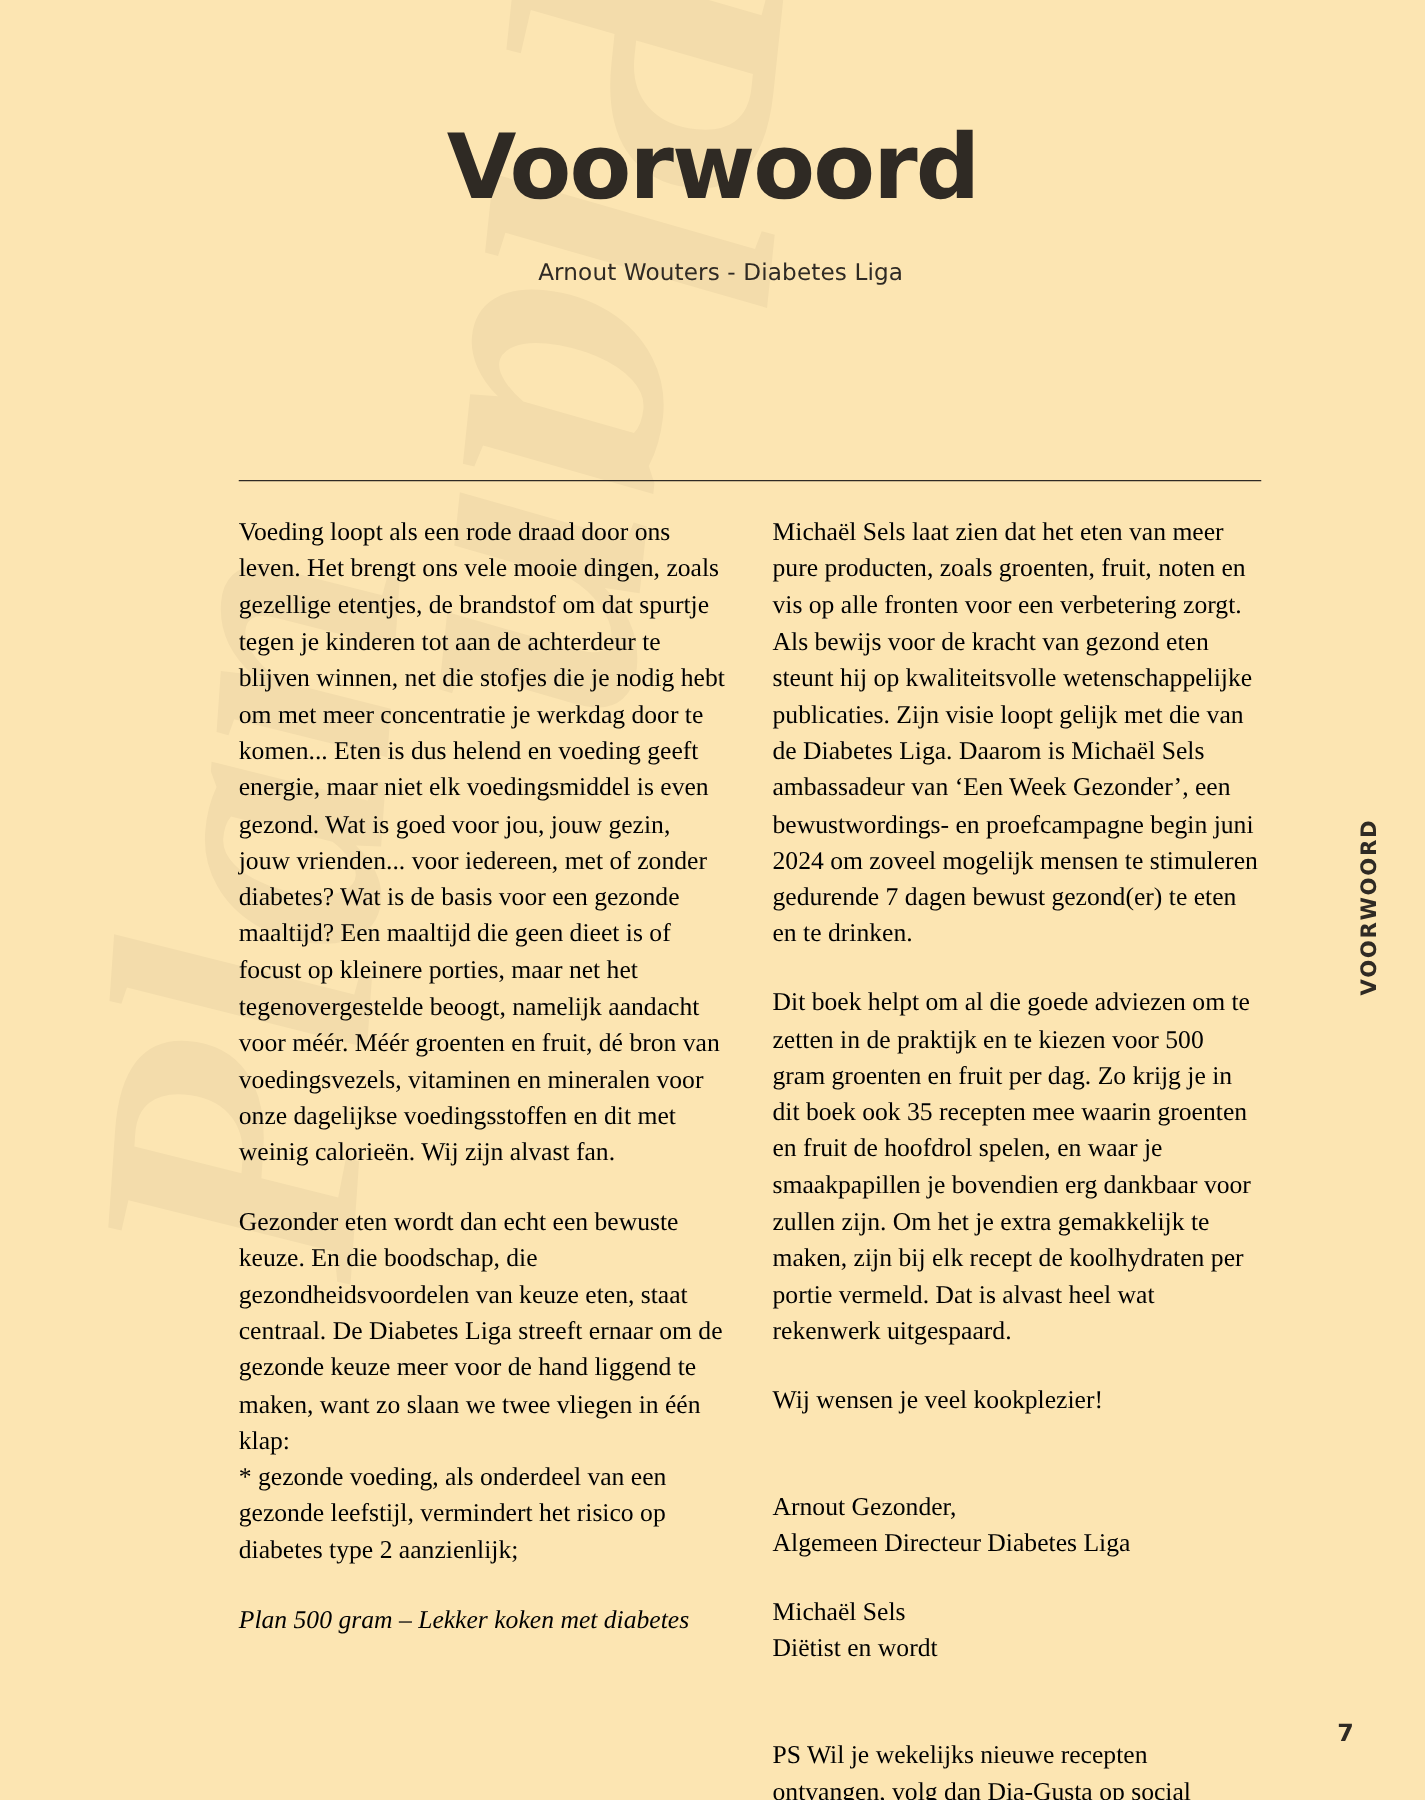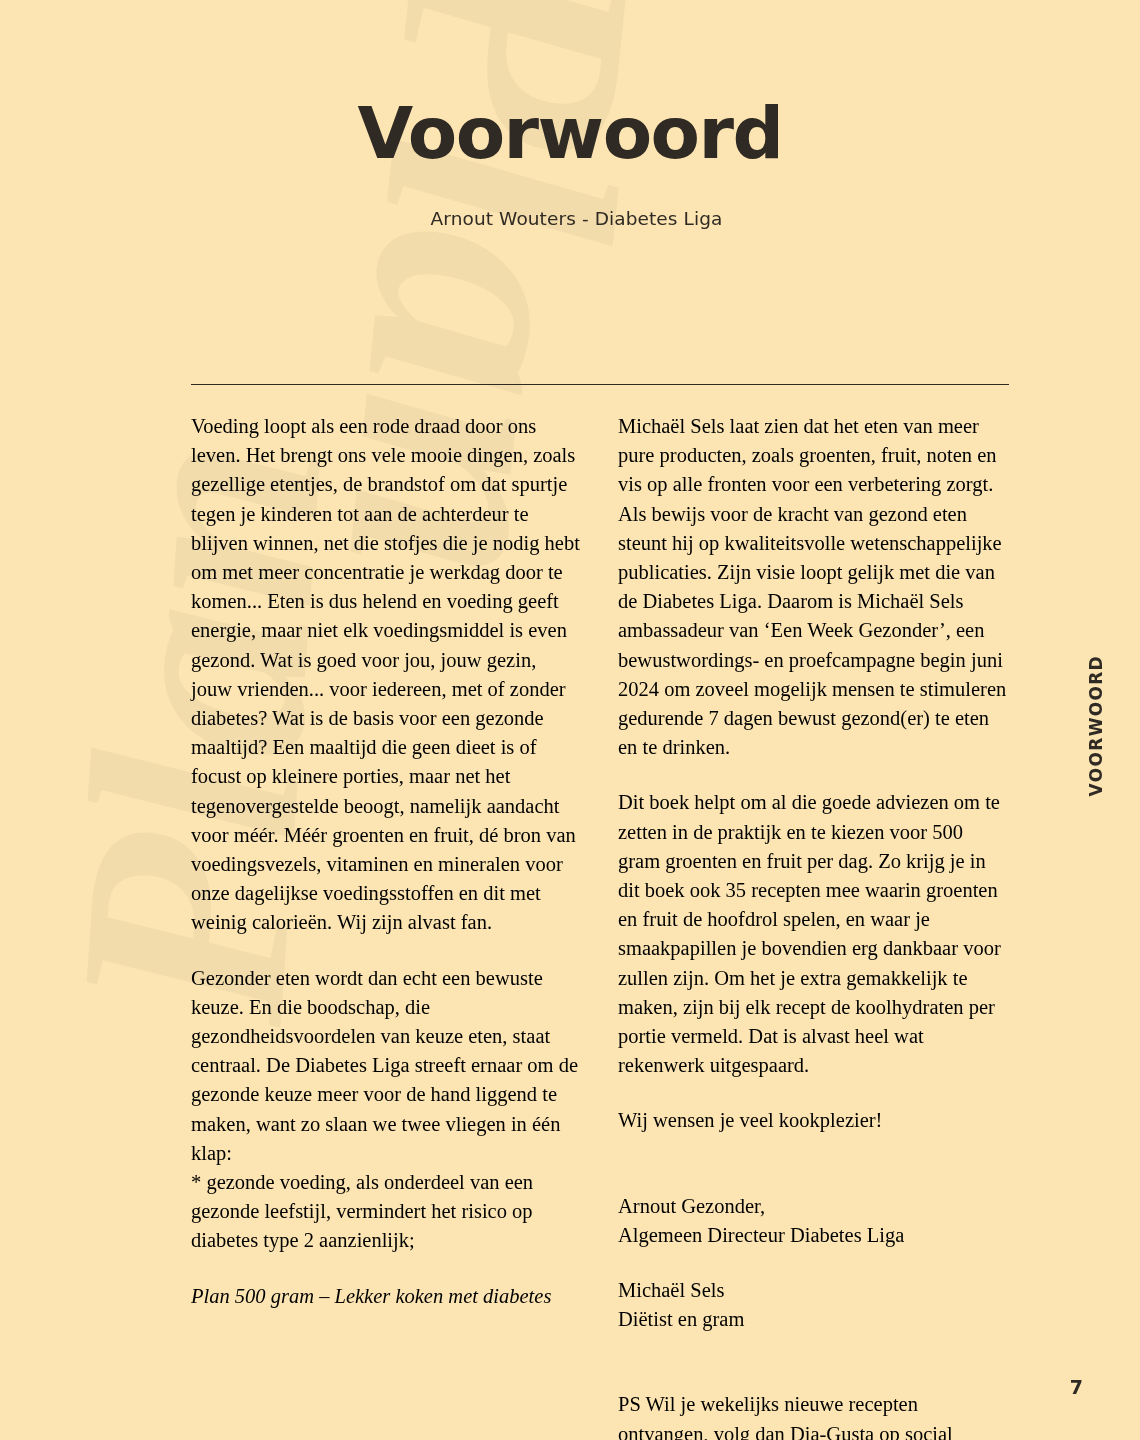--- a/index.html
+++ b/index.html
@@ -185,21 +185,21 @@
       <p>Michaël Sels laat zien dat het eten van meer pure producten, zoals groenten, fruit, noten en vis op alle fronten voor een verbetering zorgt. Als bewijs voor de kracht van gezond eten steunt hij op kwaliteitsvolle wetenschappelijke publicaties. Zijn visie loopt gelijk met die van de Diabetes Liga. Daarom is Michaël Sels ambassadeur van ‘Een Week Gezonder’, een bewustwordings- en proefcampagne begin juni 2024 om zoveel mogelijk mensen te stimuleren gedurende 7 dagen bewust gezond(er) te eten en te drinken.</p>
       <p>Dit boek helpt om al die goede adviezen om te zetten in de praktijk en te kiezen voor 500 gram groenten en fruit per dag. Zo krijg je in dit boek ook 35 recepten mee waarin groenten en fruit de hoofdrol spelen, en waar je smaakpapillen je bovendien erg dankbaar voor zullen zijn. Om het je extra gemakkelijk te maken, zijn bij elk recept de koolhydraten per portie vermeld. Dat is alvast heel wat rekenwerk uitgespaard.</p>
       <p>Wij wensen je veel kookplezier!</p>
       <div class="spacer-lg"></div>
       <p class="sig-block">
         <span>Arnout Gezonder,</span><br>
         <span>Algemeen Directeur Diabetes Liga</span>
       </p>
       <p class="sig-block">
         <span>Michaël Sels</span><br>
-        <span>Diëtist en gram</span>
+        <span>Diëtist en wordt</span>
       </p>
       <div class="spacer-lg"></div>
       <p>PS Wil je wekelijks nieuwe recepten ontvangen, volg dan Dia-Gusta op social media.</p>
     </div>
 
   </div>
 
   <div class="side-label">VOORWOORD</div>
   <div class="page-number">7</div>
 

